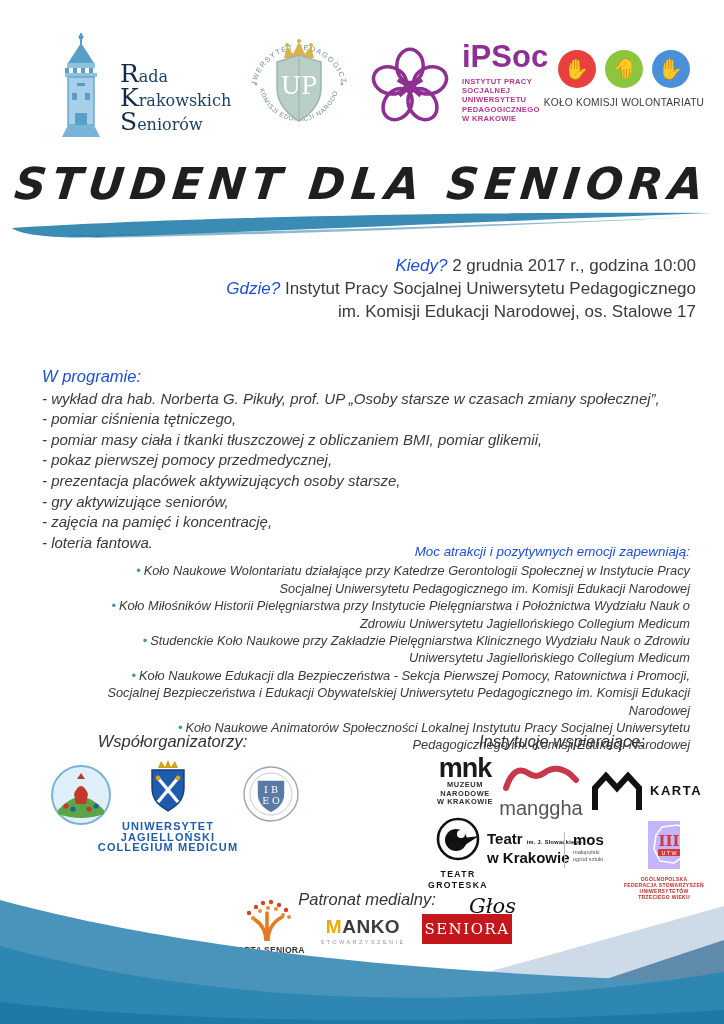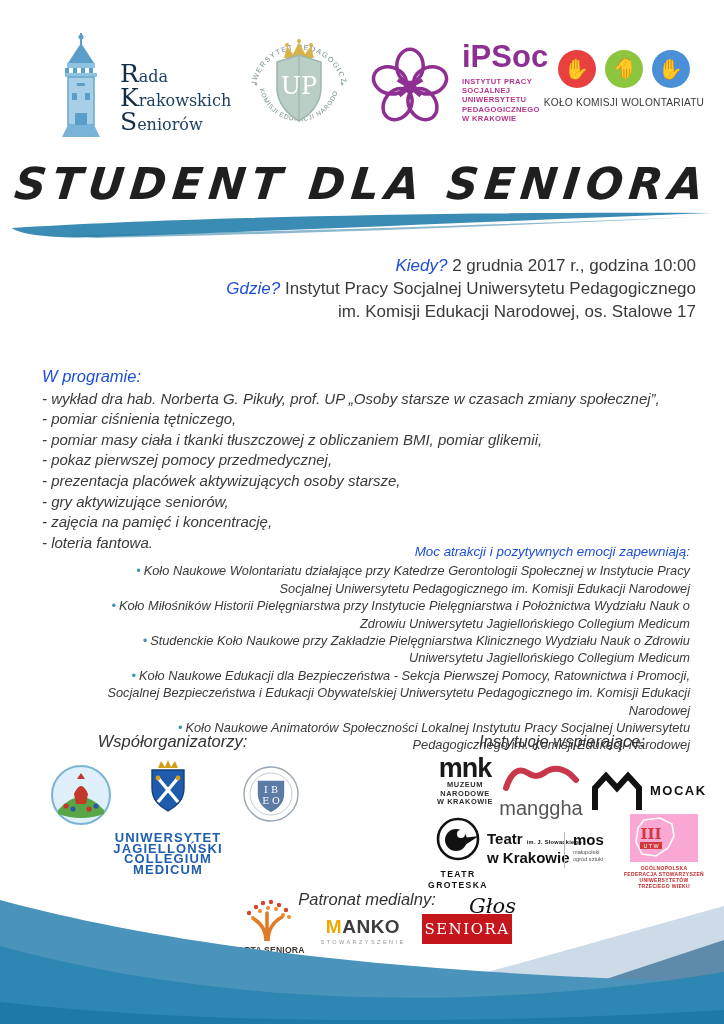--- a/index.html
+++ b/index.html
@@ -39,40 +39,40 @@
   .program-h{font-size:16.5px;margin-bottom:2px;}
   
   .attractions{top:543px;right:34px;width:606px;text-align:right;font-style:italic;
                color:#3a3a3a;font-size:12.8px;line-height:17.4px;}
   .attractions-h{font-size:13.4px;margin-bottom:2px;}
   .bullet{color:#4193b6;margin-right:3px;}
   
   .sec-h{font-style:italic;font-size:16.5px;color:#333;text-align:center;}
   
   .ujcm{left:96px;top:758px;width:144px;text-align:center;color:#1f5dad;}
-  .ujcm-lines{font-size:13px;font-weight:700;letter-spacing:1.1px;line-height:10.5px;margin-top:13px;}
+  .ujcm-lines{font-size:11px;font-weight:700;letter-spacing:1.1px;line-height:10.5px;margin-top:1px;}
   
   .mnk{left:428px;top:755px;width:74px;text-align:center;color:#1a1a1a;}
   .mnk-glyph{font-size:27px;font-weight:800;letter-spacing:-1px;line-height:26px;}
   .mnk-sub{font-size:7.4px;font-weight:700;letter-spacing:.6px;line-height:8.6px;color:#2c2c2c;}
   .manggha{left:498px;top:760px;width:86px;text-align:center;}
   .manggha-name{font-size:20px;color:#555;margin-top:1px;}
   .mocak{left:590px;top:768px;display:flex;align-items:center;gap:6px;}
   .mocak-name{font-size:13px;font-weight:800;letter-spacing:1.5px;color:#111;}
   .groteska{left:426px;top:816px;width:64px;text-align:center;}
   .groteska-name{font-size:8.6px;font-weight:700;letter-spacing:1.4px;color:#111;line-height:10.5px;margin-top:3px;}
   .teatr{left:487px;top:831px;color:#111;}
   .teatr-l1{font-size:15px;font-weight:800;line-height:16px;}
   .teatr-l1 small{font-size:5.6px;font-weight:600;letter-spacing:.3px;}
   .vdiv{left:564px;top:832px;width:1px;height:36px;background:#b9b9b9;}
   .mos{left:573px;top:832px;color:#111;}
   .mos-name{font-size:15px;font-weight:700;line-height:15px;}
   .mos-sub{font-size:5.6px;color:#555;line-height:6.6px;margin-top:2px;}
   .utw{left:624px;top:814px;width:80px;text-align:center;}
-  .utw-box{width:68px;height:48px;margin:0 auto;background:#f9a8d4;position:relative;}
+  .utw-box{width:32px;height:48px;margin:7px auto;background:#c4b5fd;position:relative;}
   .utw-caption{margin-top:3px;font-size:5px;line-height:6px;color:#c22a2a;font-weight:700;letter-spacing:.3px;}
   
   .karta{left:226px;top:897px;width:84px;text-align:center;}
   .karta-l1{font-size:8.6px;font-weight:800;color:#3a3530;letter-spacing:.2px;}
   .karta-l2{font-size:5.8px;font-weight:700;color:#d2452b;letter-spacing:.6px;}
   .manko{left:314px;top:916px;width:98px;text-align:center;}
   .manko-name{font-size:19px;font-weight:800;color:#3d3d3d;letter-spacing:.5px;}
   .manko-m{color:#eda900;}
   .manko-sub{font-size:5.6px;letter-spacing:2.4px;color:#999;margin-top:1px;}
   .glos{left:420px;top:898px;width:96px;height:58px;}
@@ -269,21 +269,21 @@
     <svg width="82" height="32" viewBox="0 0 82 32">
       <path d="M6,28 Q14,4 28,13 Q36,19 44,13 Q56,4 70,14 L76,20" fill="none" stroke="#c8374a" stroke-width="6" stroke-linecap="round"></path>
     </svg>
     <div class="manggha-name">manggha</div>
   </div>
 
   <div class="abs mocak">
     <svg width="54" height="44" viewBox="0 0 54 44">
       <path d="M5,42 V20 L16,8 L27,20 L38,8 L49,20 V42" fill="none" stroke="#111" stroke-width="6"></path>
     </svg>
-    <div class="mocak-name">MOCAK</div>
+    <div class="mocak-name">KARTA</div>
   </div>
 
   <div class="abs groteska">
     <svg width="46" height="46" viewBox="0 0 46 46">
       <circle cx="23" cy="23" r="20" fill="none" stroke="#111" stroke-width="2.6"></circle>
       <circle cx="21" cy="24" r="11" fill="#111"></circle>
       <circle cx="26" cy="18" r="4" fill="#fff"></circle>
       <polygon points="28,22 44,20 30,29" fill="#111"></polygon>
     </svg>
     <div class="groteska-name">

